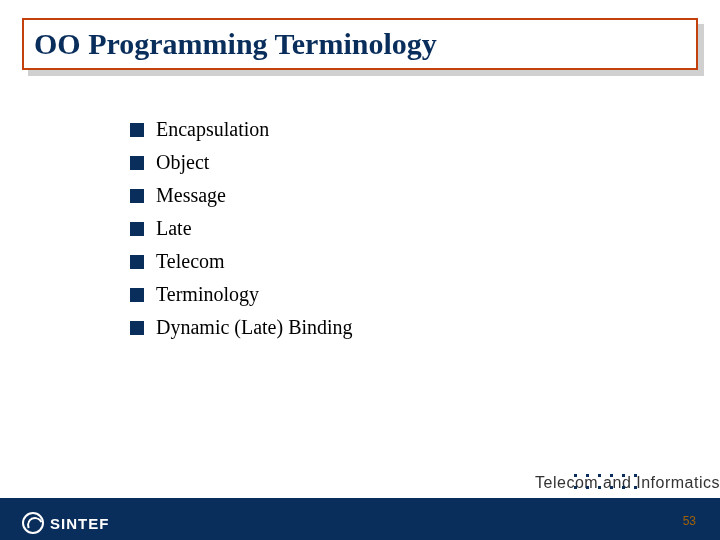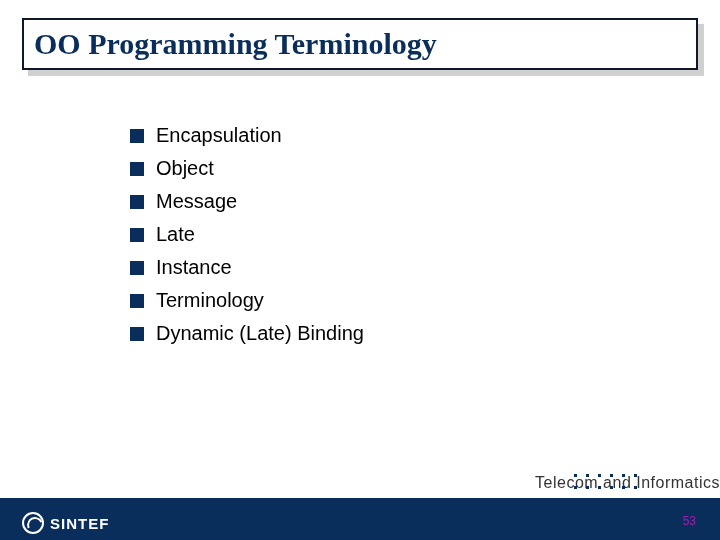--- a/index.html
+++ b/index.html
@@ -22,35 +22,36 @@
     position: absolute;
     top: 6px; left: 6px;
     width: 100%; height: 100%;
     background: #d0d0d0;
   }
   .title-box {
     position: absolute;
     top: 0; left: 0;
     width: 100%; height: 100%;
     background: #ffffff;
-    border: 2px solid #0f172a;
+    border: 2px solid #c2410c;
     display: flex;
     align-items: center;
     padding-left: 10px;
   }
   .title-text {
     font-family: "Times New Roman", Times, serif;
     font-size: 30px;
     font-weight: bold;
     color: #0a2e5c;
   }
   .content {
     position: absolute;
-    top: 124px;
+    top: 118px;
     left: 130px;
+    font-family: Liberation Serif, serif;
   }
   .item {
     display: flex;
     align-items: center;
     margin-bottom: 10px;
   }
   .bullet {
     width: 14px;
     height: 14px;
     background: #0a2e5c;
@@ -96,21 +97,21 @@
   }
   .dots span {
     width: 3px; height: 3px;
     background: #0a2e5c;
   }
   .page-num {
     position: absolute;
     right: 24px;
     bottom: 12px;
     font-size: 12px;
-    color: #a21caf;
+    color: #a16207;
   }
   .logo {
     position: absolute;
     left: 22px;
     bottom: 6px;
     display: flex;
     align-items: center;
     gap: 6px;
   }
   .logo-mark {
@@ -159,21 +160,21 @@
   <div class="item">
     <div class="bullet"></div>
     <div class="item-text">Message</div>
   </div>
   <div class="item">
     <div class="bullet"></div>
     <div class="item-text">Late</div>
   </div>
   <div class="item">
     <div class="bullet"></div>
-    <div class="item-text">Instance</div>
+    <div class="item-text">Telecom</div>
   </div>
   <div class="item">
     <div class="bullet"></div>
     <div class="item-text">Terminology</div>
   </div>
   <div class="item">
     <div class="bullet"></div>
     <div class="item-text">Dynamic (Late) Binding</div>
   </div>
 </div>

